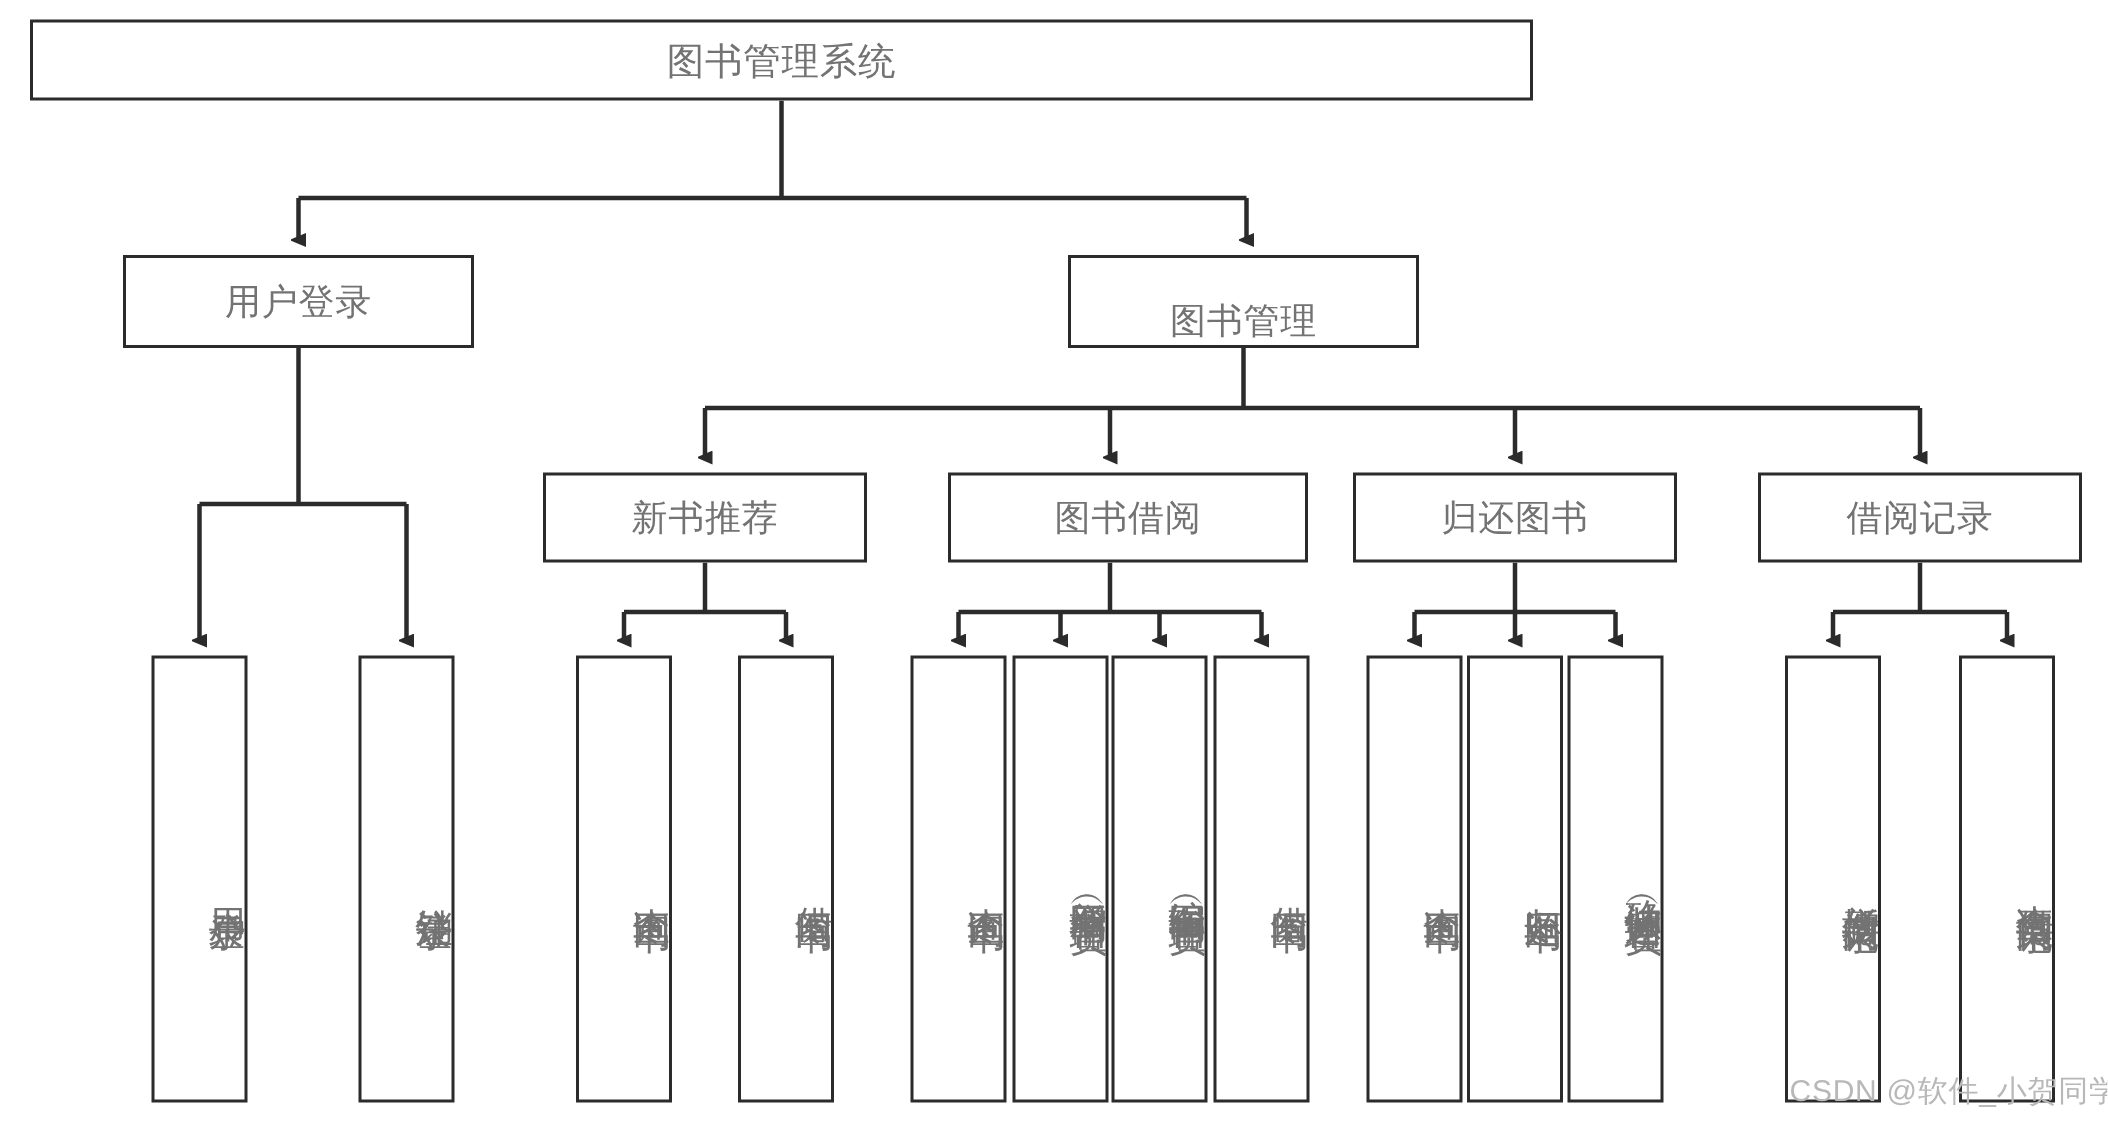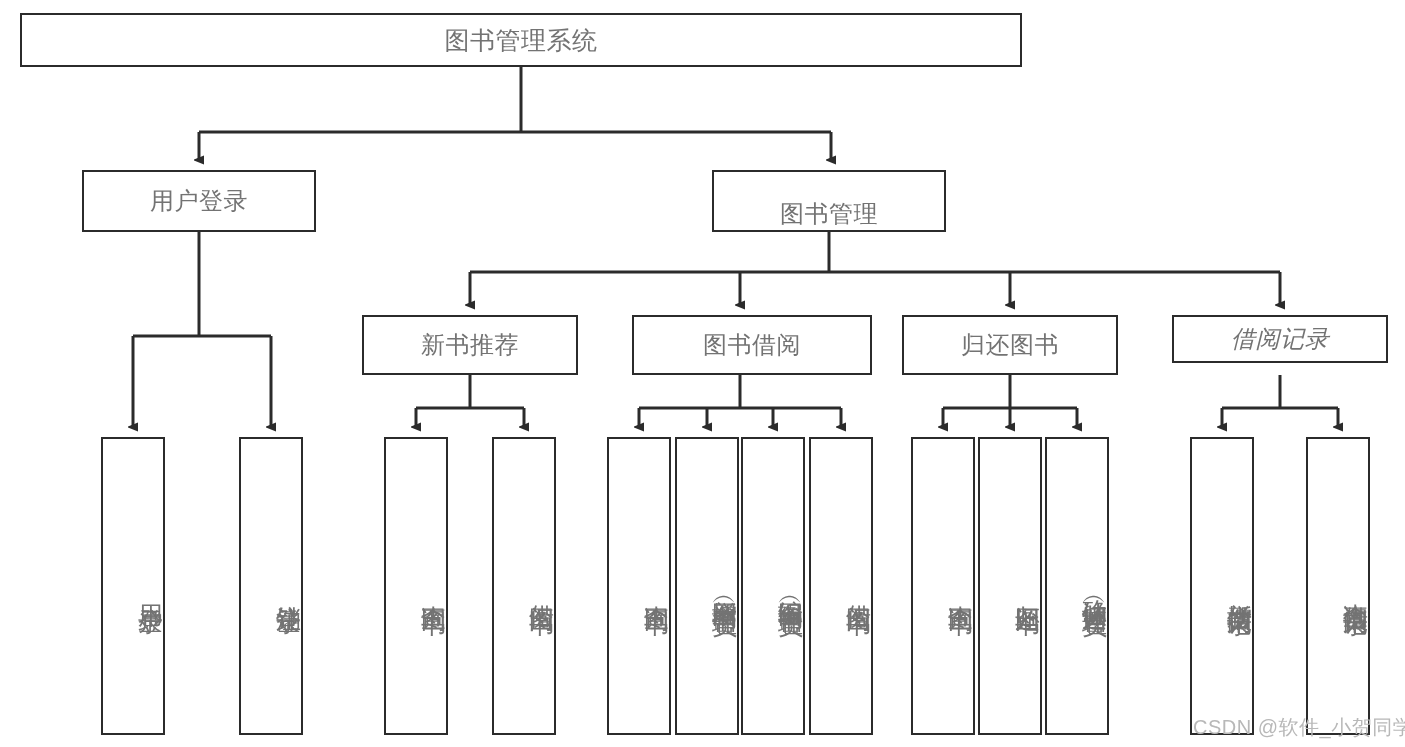--- a/index.html
+++ b/index.html
@@ -132,21 +132,21 @@
 
   <div class="node node-h" style="left:362px; top:315px; width:216px; height:60px;">
     <span>新书推荐</span>
   </div>
   <div class="node node-h" style="left:632px; top:315px; width:240px; height:60px;">
     <span>图书借阅</span>
   </div>
   <div class="node node-h" style="left:902px; top:315px; width:216px; height:60px;">
     <span>归还图书</span>
   </div>
-  <div class="node node-h" style="left:1172px; top:315px; width:216px; height:48px;font-style:italic;">
+  <div class="node node-h" style="left:1172px; top:315px; width:216px; height:60px;">
     <span>借阅记录</span>
   </div>
 
   <div class="node node-v" style="left:101px; top:437px; width:64px; height:298px;">
     <span>用户登录</span>
   </div>
   <div class="node node-v" style="left:239px; top:437px; width:64px; height:298px;">
     <span>注销登录</span>
   </div>
 

